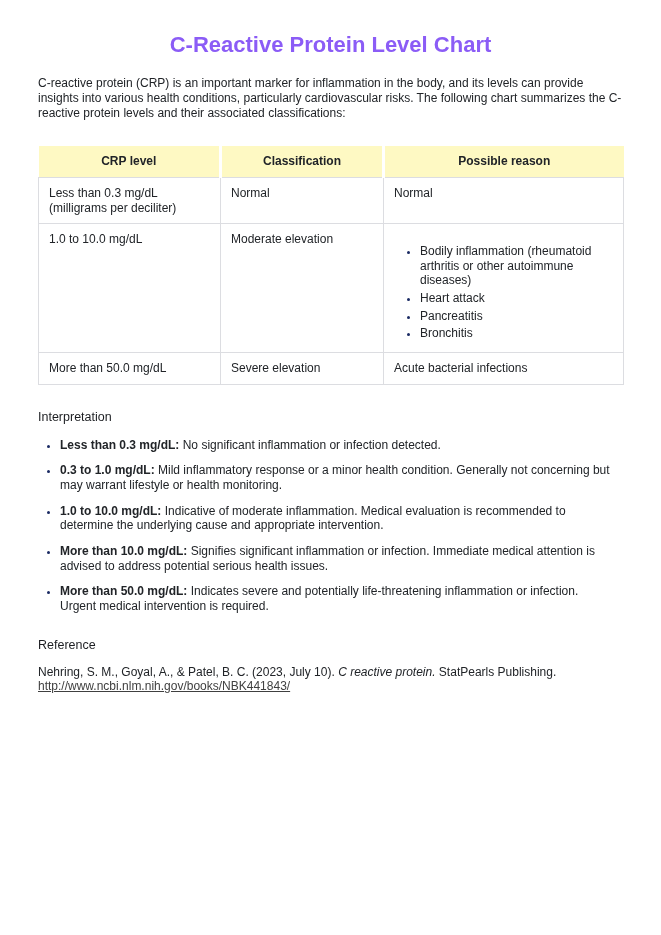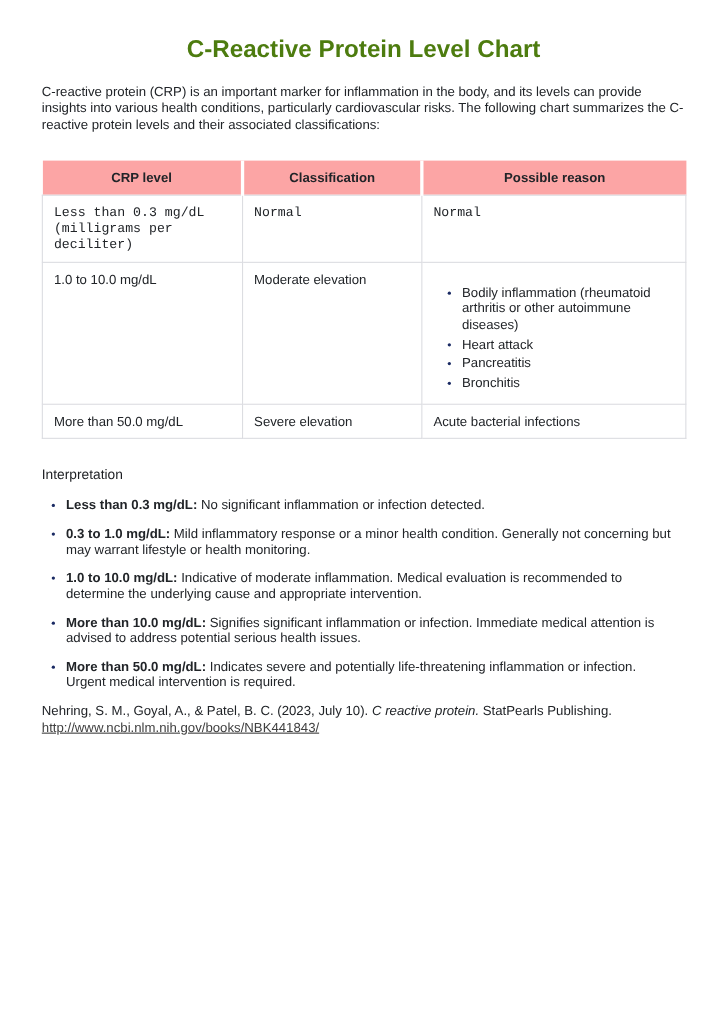--- a/index.html
+++ b/index.html
@@ -14,46 +14,46 @@
     overflow: hidden;
   }
   .page { padding: 24px 38px 0 38px; }
 
   h1.doc-title {
     margin: 8px 0 18px 0;
     text-align: center;
     font-size: 22px;
     line-height: 1.2;
     font-weight: bold;
-    color: #4d7c0f;
+    color: #8b5cf6;
   }
   p.intro { margin: 0 0 26px 0; }
 
   table.crp-table {
     border-collapse: collapse;
     table-layout: fixed;
     width: 585px;
   }
   col.c1 { width: 182px; }
   col.c2 { width: 163px; }
   col.c3 { width: 240px; }
   .crp-table th {
-    background: #fca5a5;
+    background: #fef9c3;
     font-weight: bold;
     font-size: 12px;
     text-align: center;
     padding: 8px 8px;
   }
   .crp-table th + th { border-left: 3px solid #ffffff; }
   .crp-table td {
     border: 1px solid #dcdde1;
     vertical-align: top;
     padding: 8px 10px;
   }
-  tr.r1 { height: 44px; font-family: Liberation Mono, monospace; }
+  tr.r1 { height: 44px; }
   tr.r2 { height: 125px; }
   tr.r3 { height: 125px; }
   tr.r4 { height: 97px; }
   tr.r5 { height: 28px; }
   .crp-table ul { margin: 12px 0 0 0; padding-left: 26px; }
   .crp-table li { margin-bottom: 3px; }
   li::marker { color: #1a2a63; font-size: 11px; }
 
   h2.section-heading {
     font-size: 12.5px;
@@ -118,17 +118,18 @@
   <h2 class="section-heading">Interpretation</h2>
 
   <ul class="interp">
     <li><strong>Less than 0.3 mg/dL:</strong> <span>No significant inflammation or infection detected.</span></li>
     <li><strong>0.3 to 1.0 mg/dL:</strong> <span>Mild inflammatory response or a minor health condition. Generally not concerning but may warrant lifestyle or health monitoring.</span></li>
     <li><strong>1.0 to 10.0 mg/dL:</strong> <span>Indicative of moderate inflammation. Medical evaluation is recommended to determine the underlying cause and appropriate intervention.</span></li>
     <li><strong>More than 10.0 mg/dL:</strong> <span>Signifies significant inflammation or infection. Immediate medical attention is advised to address potential serious health issues.</span></li>
     <li><strong>More than 50.0 mg/dL:</strong> <span>Indicates severe and potentially life-threatening inflammation or infection. Urgent medical intervention is required.</span></li>
   </ul>
 
+  <h2 class="section-heading">Reference</h2>
 
   <p class="ref-citation"><span>Nehring, S. M., Goyal, A., &amp; Patel, B. C. (2023, July 10). </span><em>C reactive protein.</em><span> StatPearls Publishing.</span><br>
   <a class="ref-link" href="#">http://www.ncbi.nlm.nih.gov/books/NBK441843/</a></p>
 
 </div>
 
 </body></html>

